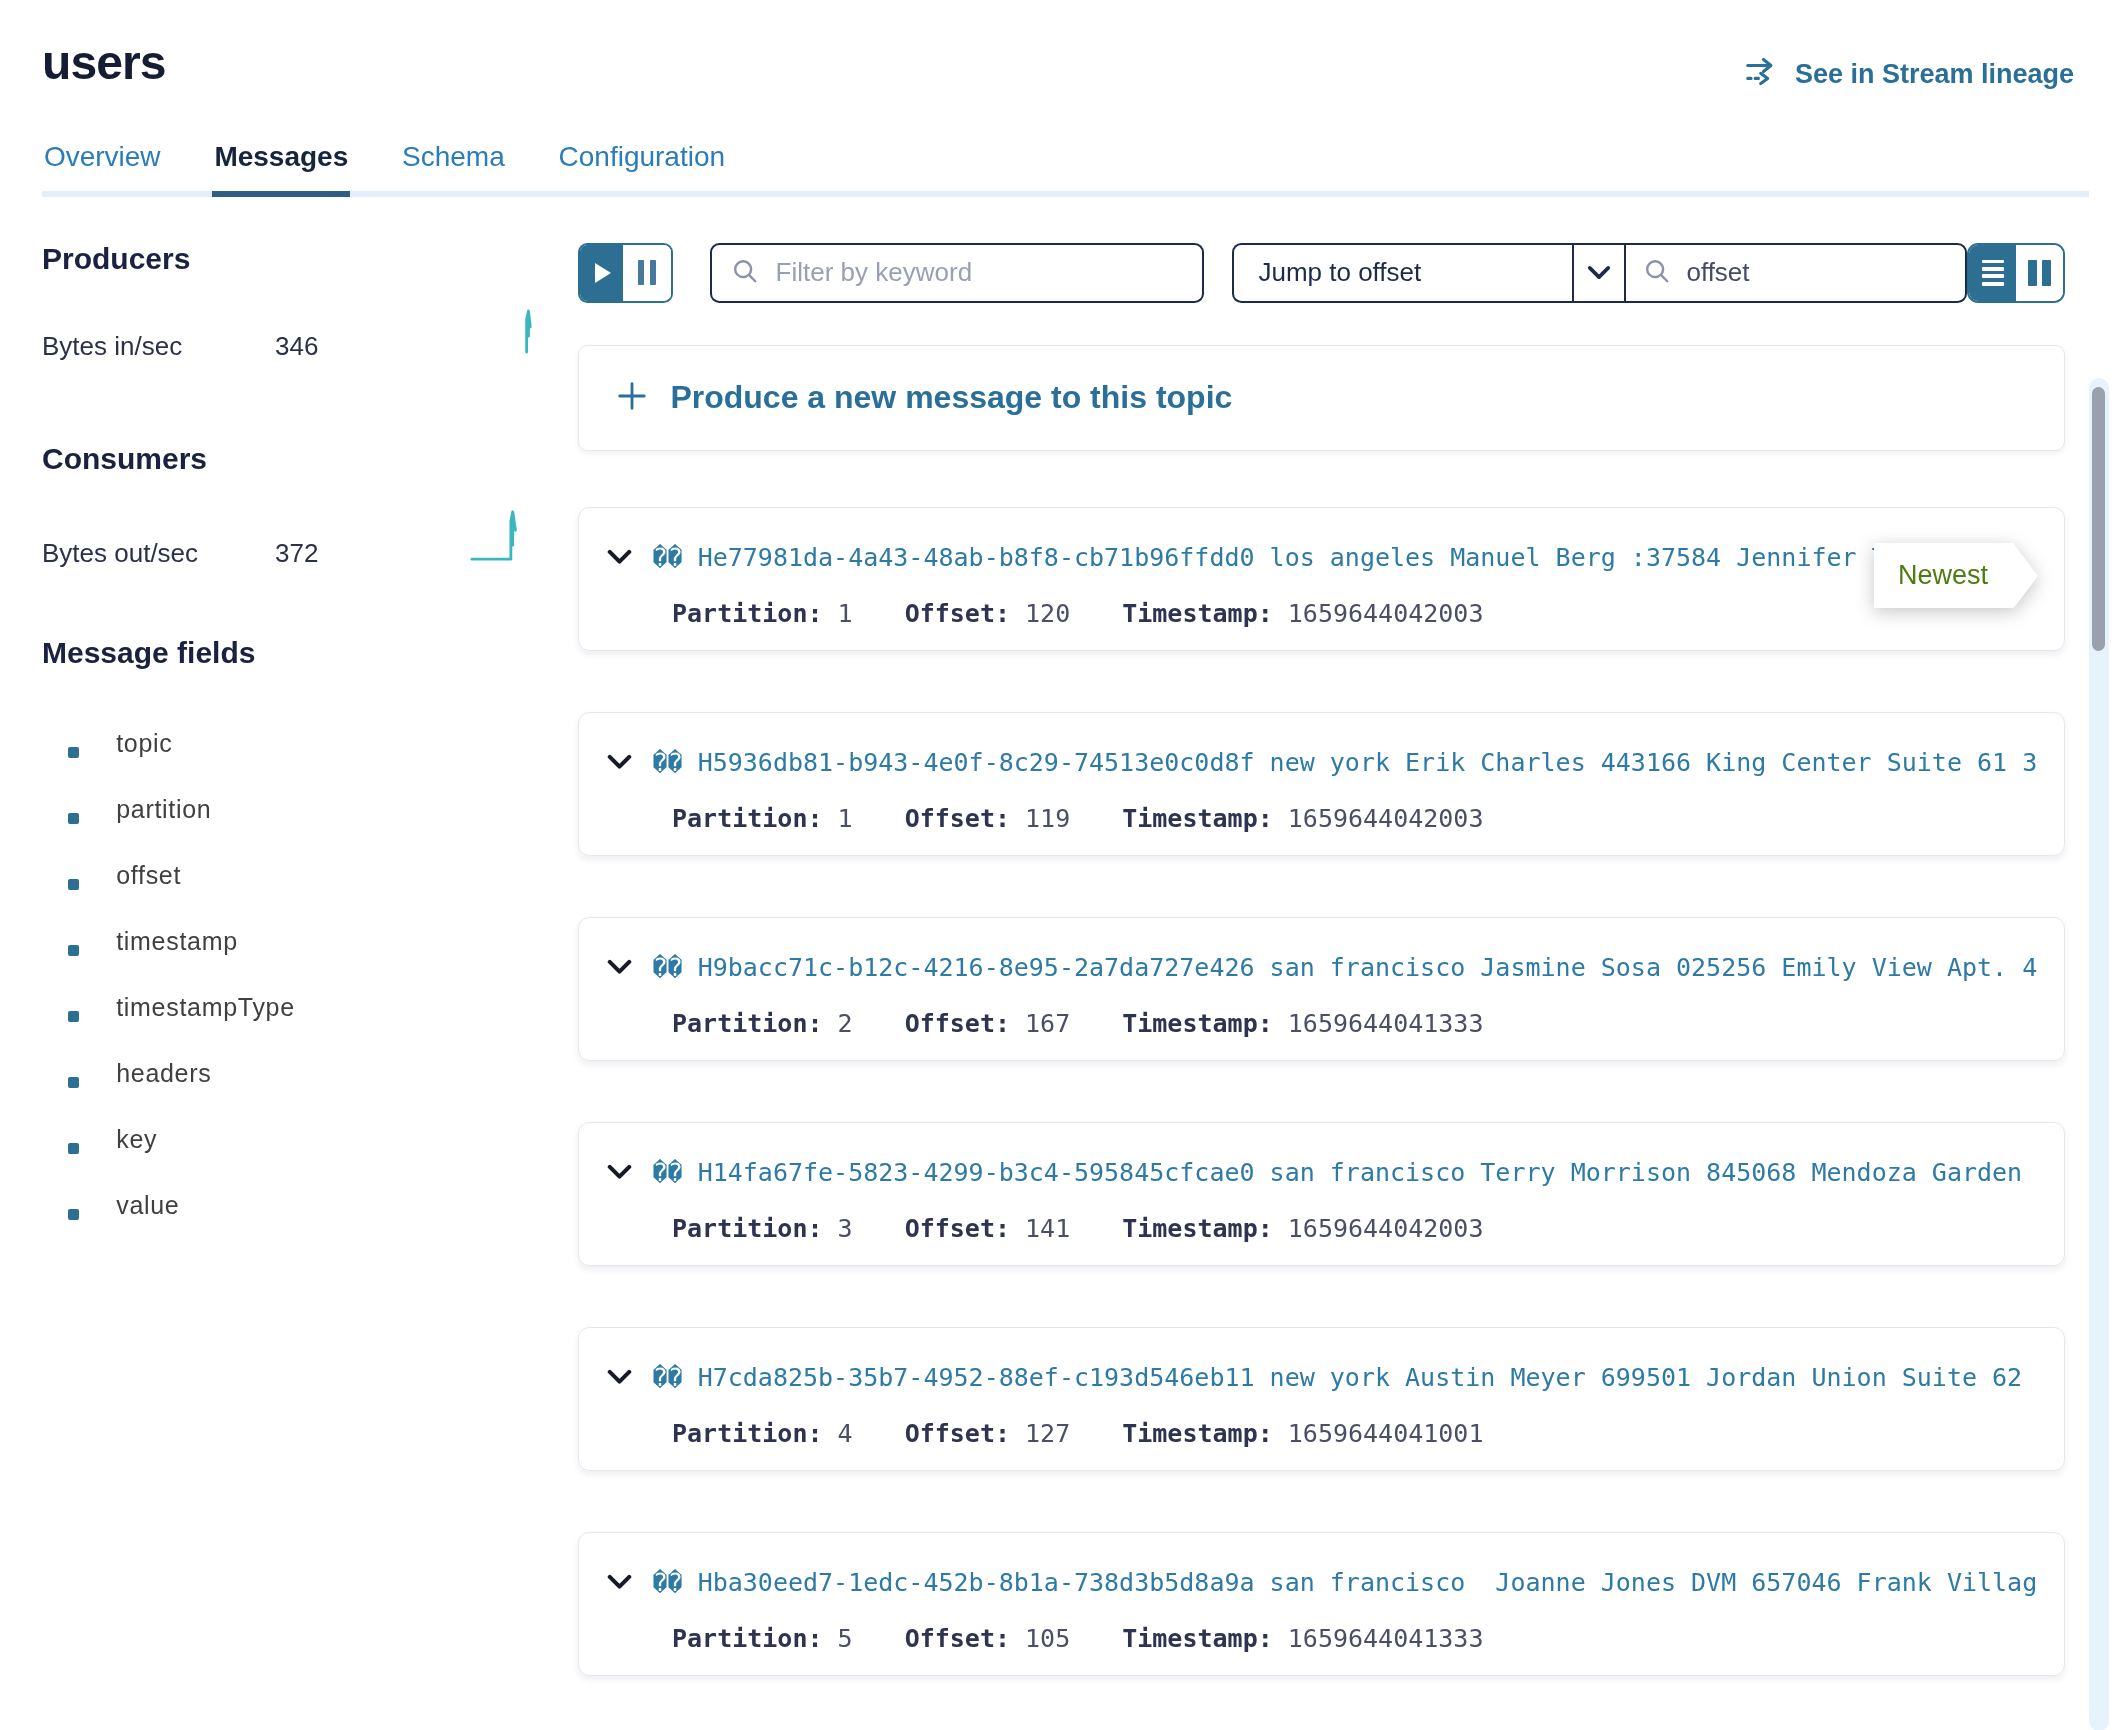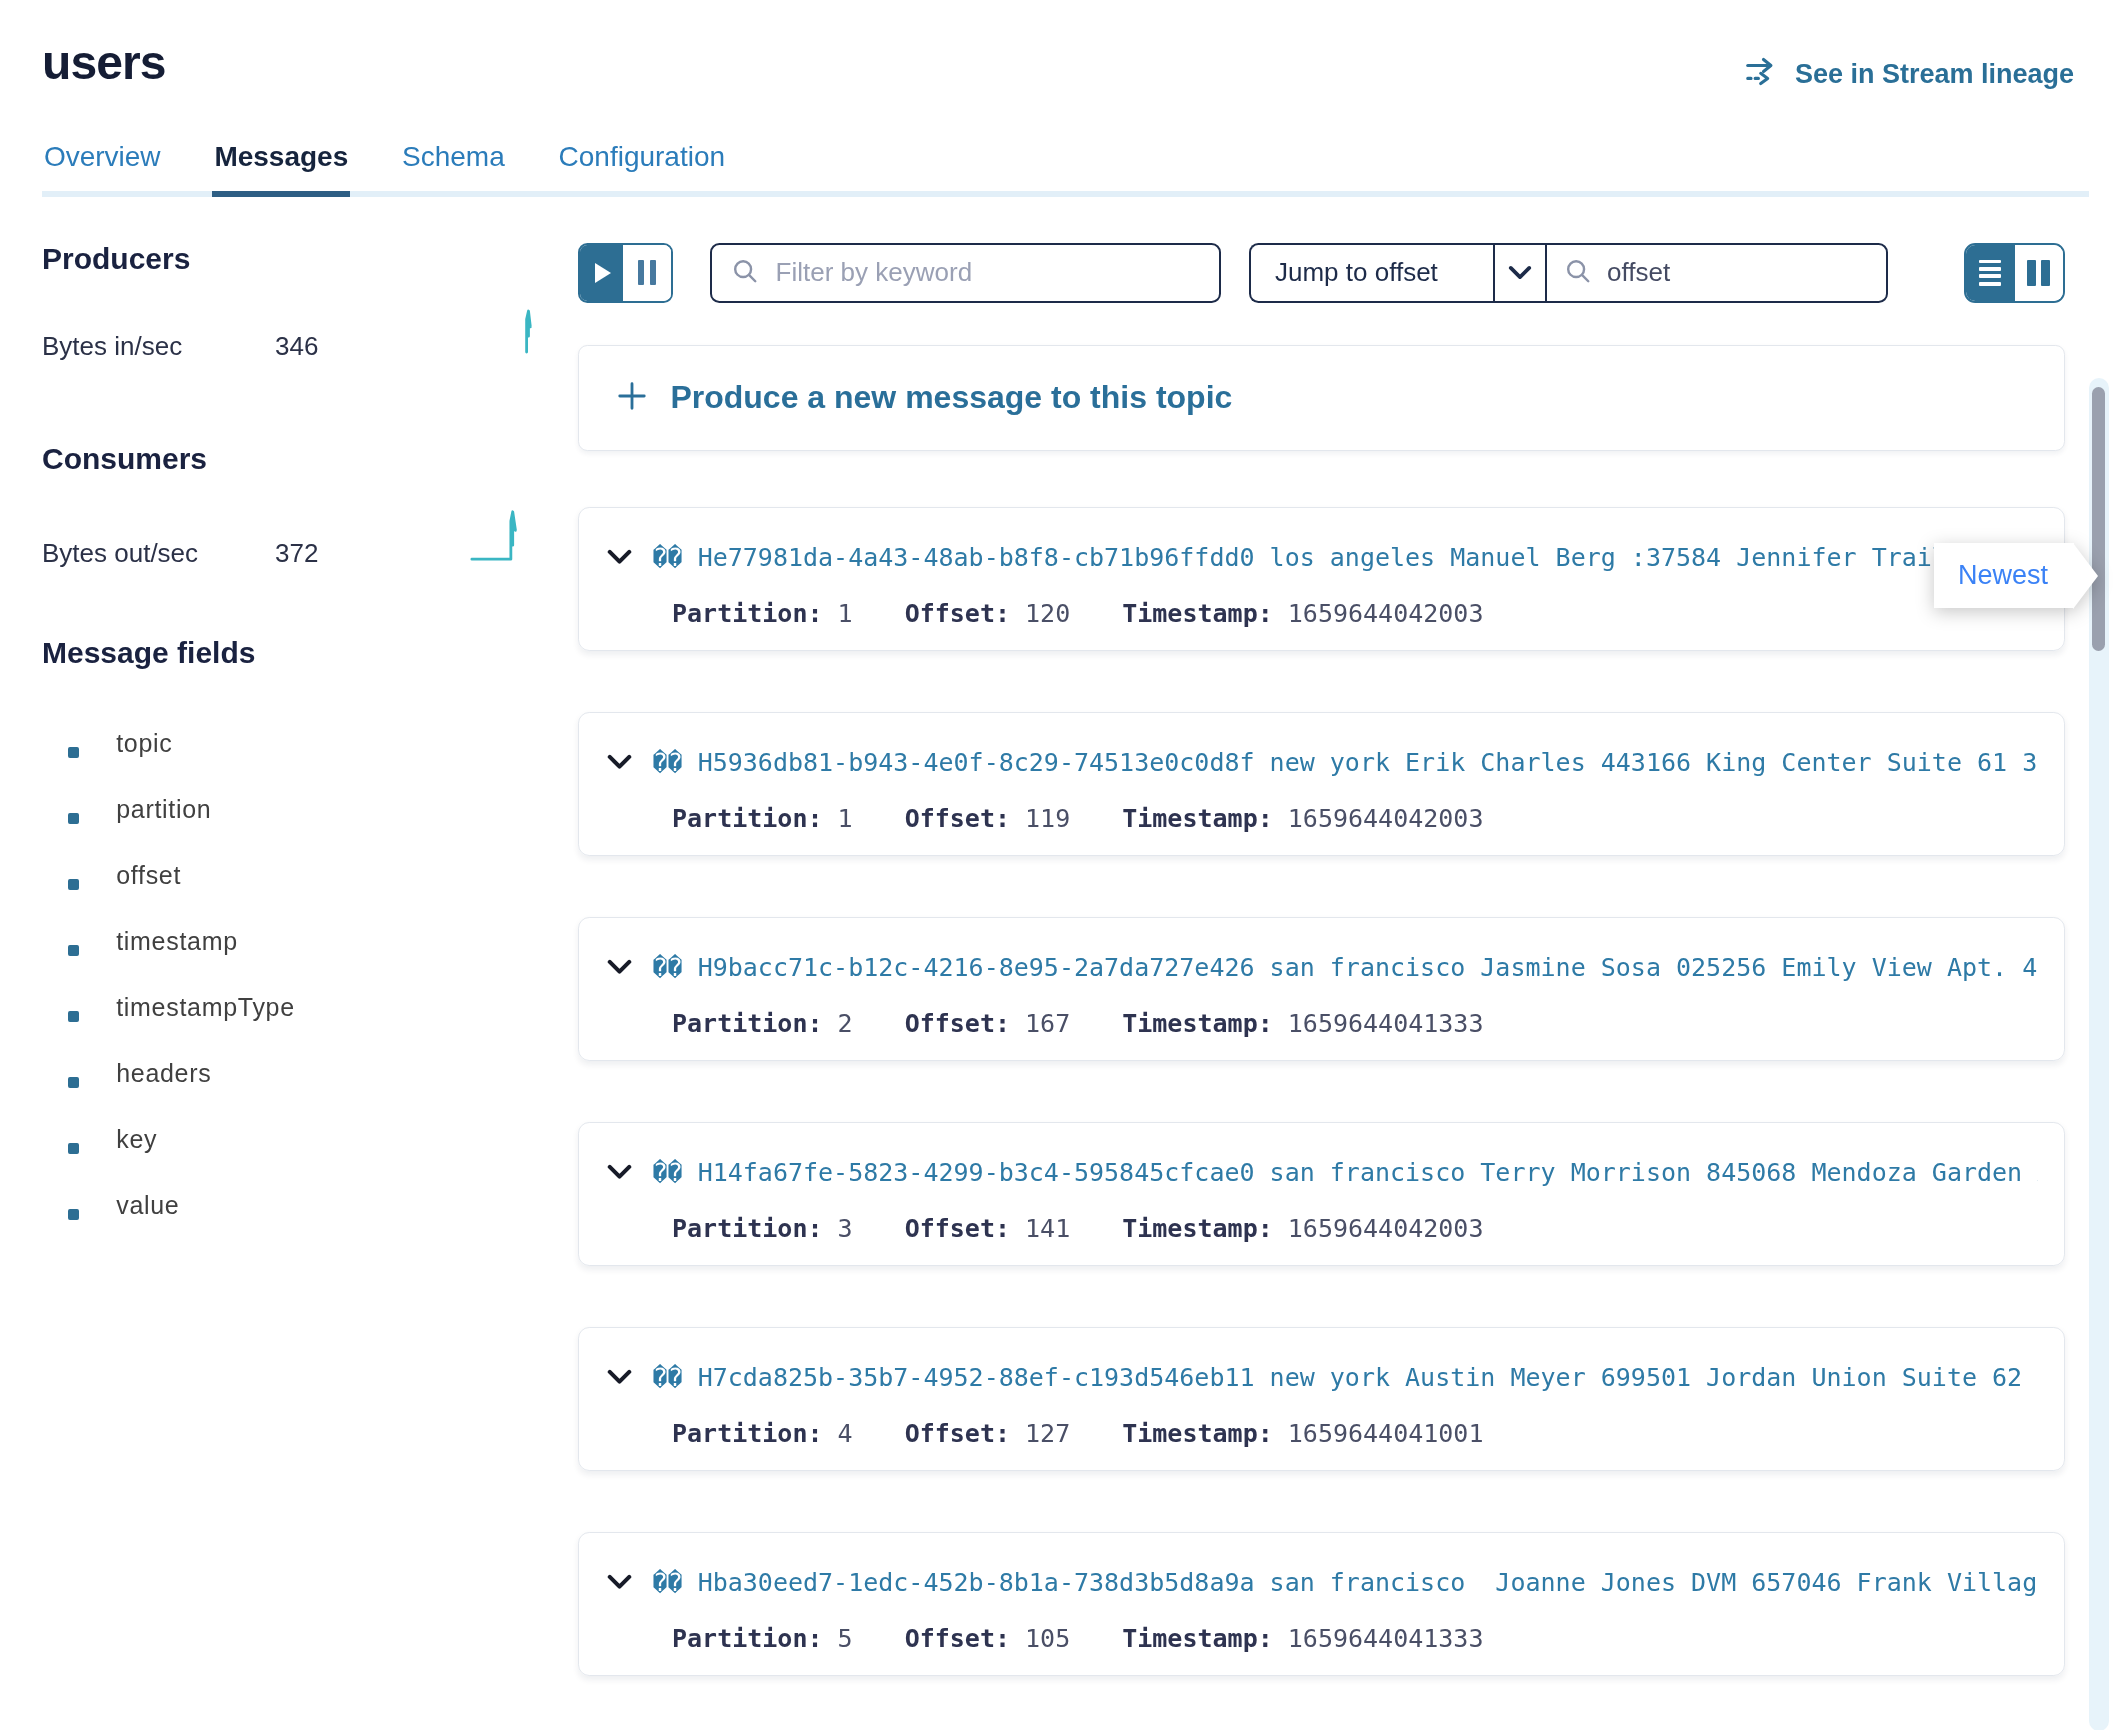--- a/index.html
+++ b/index.html
@@ -48,21 +48,21 @@
   .pp-play .tri { width:0; height:0; border-left:16px solid #ffffff; border-top:10.3px solid transparent; border-bottom:10.3px solid transparent; margin-left:3.7px; }
   .pp-pause { flex:1; background:#ffffff; display:flex; align-items:center; justify-content:center; gap:5.6px; cursor:pointer; }
   .pp-pause i { width:6.5px; height:25px; background:#47799f; border-radius:0.9px; }
 
   .filter-box { margin-left:37px; width:511px; height:60px; border:2.8px solid #1d2b49; border-radius:9.3px;
     display:flex; align-items:center; gap:15px; padding:0 18.6px; background:#fff; }
   .filter-box input { border:none; outline:none; flex:1; font-size:26px; color:#454b63; font-family:"Liberation Sans",sans-serif; background:transparent; }
   .filter-box input::placeholder { color:#9aa0b4; }
 
   .jump-group { display:flex; margin-left:28px; }
-  .jump-select { width:296px; height:60px; border:2.8px solid #1d2b49; border-right:none; border-radius:9.3px 0 0 9.3px;
+  .jump-select { width:392px; height:60px; border:2.8px solid #1d2b49; border-right:none; border-radius:9.3px 0 0 9.3px;
     display:flex; align-items:stretch; background:#fff; cursor:pointer; }
   .jump-label { flex:1; display:flex; align-items:center; padding-left:24px; font-size:26px; color:#1d2b49; }
   .jump-chev { width:52px; border-left:2.8px solid #1d2b49; display:flex; align-items:center; justify-content:center; }
   .offset-box { width:343px; height:60px; border:2.8px solid #1d2b49; border-radius:0 9.3px 9.3px 0;
     display:flex; align-items:center; gap:13px; padding:0 17px; background:#fff; }
   .offset-box input { border:none; outline:none; flex:1; font-size:26px; color:#454b63; font-family:"Liberation Sans",sans-serif; background:transparent; }
 
   .view-toggle { margin-left:auto; width:101px; height:60px; border:2.8px solid #2d6e93; border-radius:11.2px; overflow:hidden; display:flex; }
   .vt-list { flex:1; background:#2d6e93; display:flex; flex-direction:column; align-items:center; justify-content:center; gap:3.7px; cursor:pointer; }
   .vt-list i { width:22.4px; height:3.7px; background:#ffffff; border-radius:0.9px; }
@@ -83,22 +83,22 @@
   .chev { flex:none; display:flex; align-items:center; cursor:pointer; }
   .msg-text { flex:1; overflow:hidden; white-space:pre;
     font-family:"DejaVu Sans Mono", monospace; font-size:25px; color:#2e7aa6; }
   .msg-meta { margin:24px 0 0 65px; display:flex;
     font-family:"DejaVu Sans Mono", monospace; font-size:25px; }
   .meta-group { margin-right:52px;text-align:right; }
   .meta-label { font-weight:700; color:#2e3350; }
   .meta-value { color:#4a4f66; }
 
   
-  .tooltip { position:absolute; left:1934px; top:543px; width:140px; height:65px; background:#ffffff;
-    display:flex; align-items:center; padding-left:24px; font-size:27px; color:#3b82f6; z-index:6;
+  .tooltip { position:absolute; left:1874px; top:543px; width:140px; height:65px; background:#ffffff;
+    display:flex; align-items:center; padding-left:24px; font-size:27px; color:#4d7c0f; z-index:6;
     filter:drop-shadow(0 4.7px 9.3px rgba(0,0,0,0.22)); }
   .tooltip::after { content:""; position:absolute; right:-24px; top:0; width:0; height:0;
     border-top:33px solid transparent; border-bottom:33px solid transparent; border-left:25px solid #ffffff; }
   .scroll-track { position:absolute; right:15px; top:378px; width:20.5px; height:1353px;
     background:#e7f3fa; border-radius:10.3px; z-index:5; }
   .scroll-thumb { position:absolute; left:3.7px; top:9.3px; width:13px; height:264px;
     background:#9aa0ae; border-radius:7.5px; cursor:grab; }
 </style>
 </head>
 <body>

